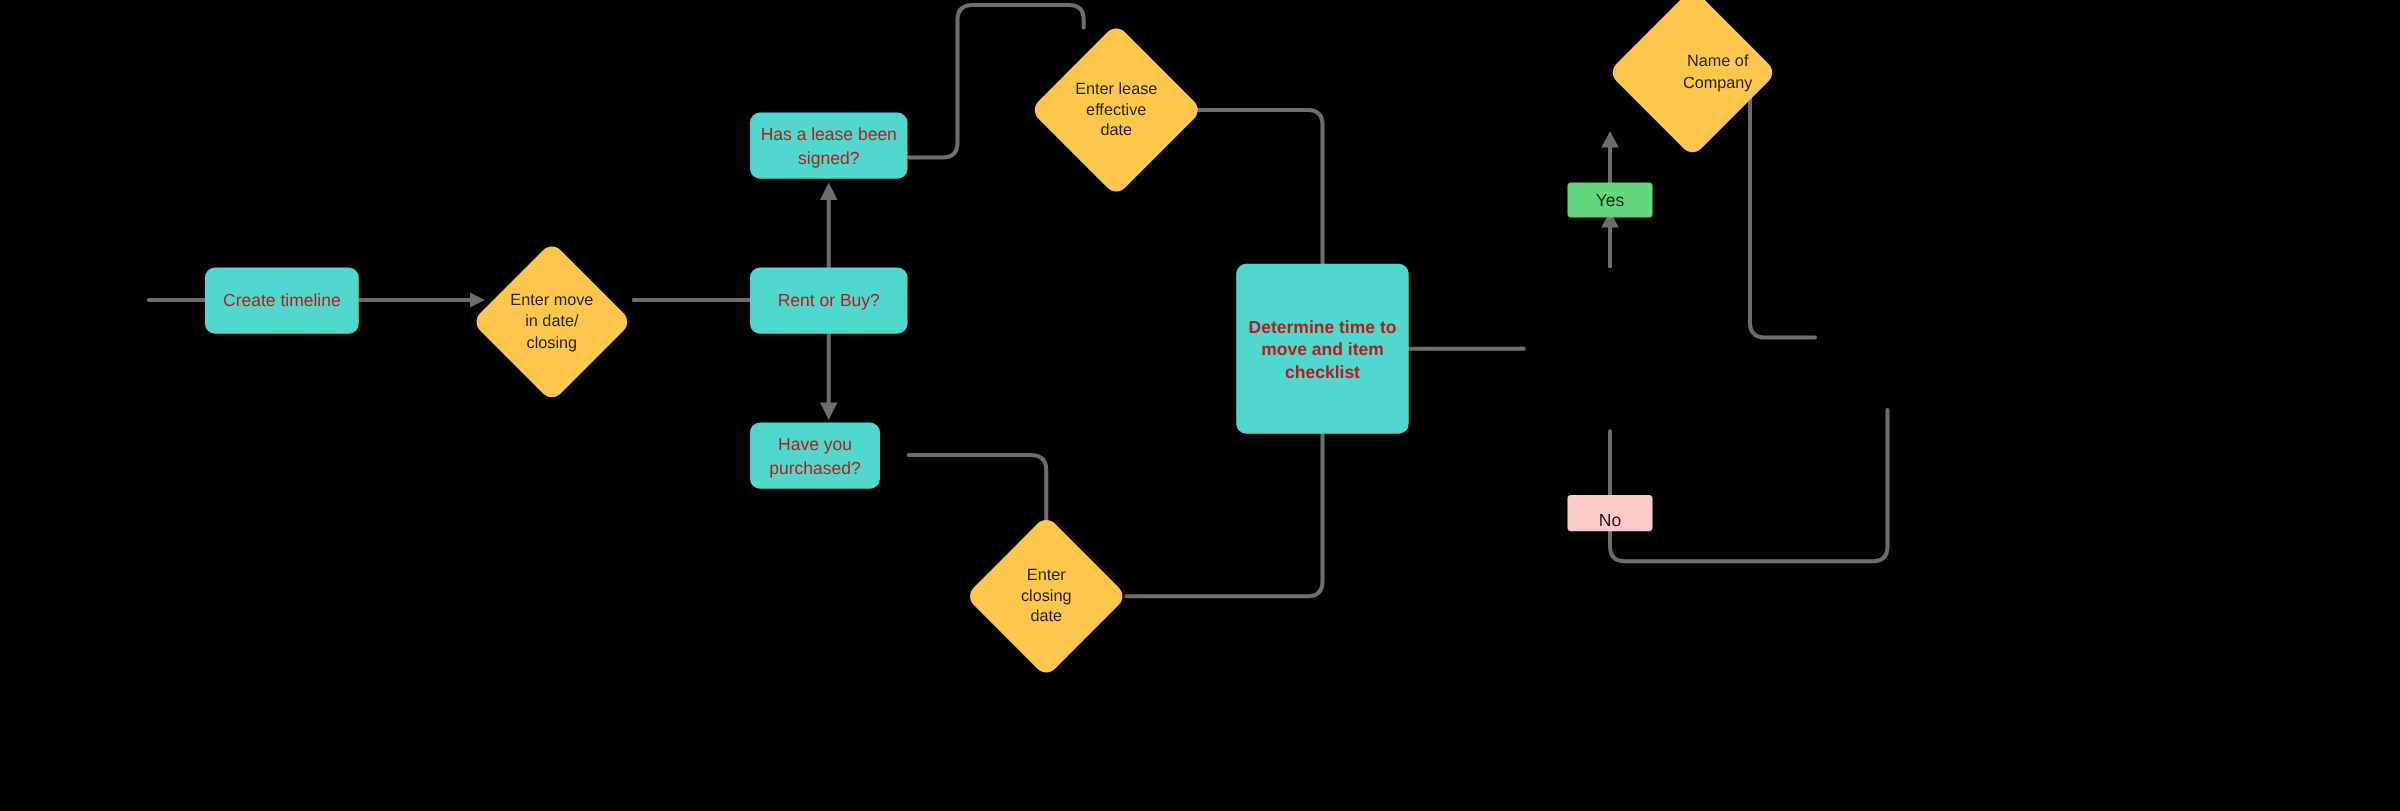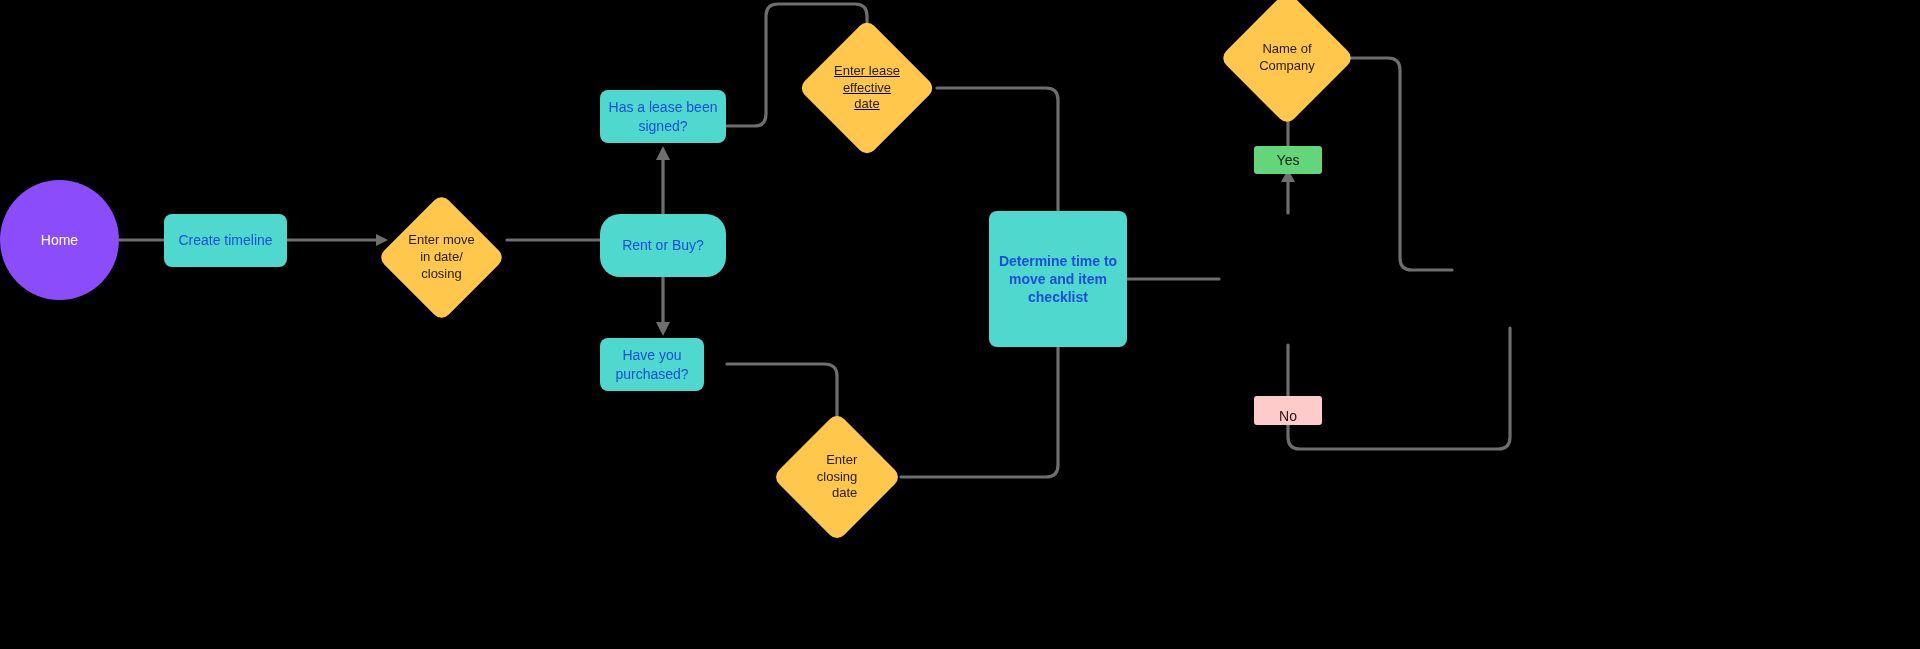--- a/index.html
+++ b/index.html
@@ -4,21 +4,21 @@
 <style>
   html,body{margin:0;padding:0;background:#000;}
   body{font-family:"Liberation Sans", sans-serif;}
   #canvas{position:relative;width:1920px;height:649px;background:#000000;overflow:hidden;}
   .node{position:absolute;display:flex;align-items:center;justify-content:center;text-align:center;box-sizing:border-box;}
   .lbl{position:relative;z-index:2;line-height:1.3;}
 
   
   .circle{border-radius:50%;background:#8b4dfb;color:#ffffff;font-size:14px;}
   
-  .box{background:#4fd8cd;color:#1d4ed8;font-size:14px;border-radius:8px;}
+  .box{background:#4fd8cd;color:#b91c1c;font-size:14px;border-radius:8px;}
   
   .diamond{background:transparent;}
   .diamond .dshape{position:absolute;left:0;top:0;width:100%;height:100%;background:#ffc84d;
     transform:rotate(45deg);border-radius:10px;z-index:1;}
   .diamond .lbl{color:#231d08;font-size:13px;}
   
   .yesbox{background:#63d57b;color:#102415;font-size:14px;border-radius:3px;}
   .nobox{background:#fdccca;color:#2b1212;font-size:14px;border-radius:3px;}
 
   svg.edges{position:absolute;left:0;top:0;width:1920px;height:649px;z-index:0;pointer-events:none;}
@@ -61,67 +61,64 @@
     <path class="edge" d="M1288,146 L1288,116"></path>
     <polygon class="arrowhead" points="1281,118 1288,105 1295,118"></polygon>
 
     <path class="edge" d="M1350,58 L1388,58 Q1400,58 1400,70 L1400,258 Q1400,270 1412,270 L1452,270"></path>
 
     <path class="edge" d="M1288,345 L1288,396"></path>
 
     <path class="edge" d="M1288,425 L1288,437 Q1288,449 1300,449 L1498,449 Q1510,449 1510,437 L1510,328"></path>
   </svg>
 
-  <div class="node circle" style="left:0px;top:180px;width:119px;height:120px;">
-    <span class="lbl">Home</span>
-  </div>
 
   <div class="node box" style="left:164px;top:214px;width:123px;height:53px;">
     <span class="lbl">Create timeline</span>
   </div>
 
   <div class="node diamond" style="left:396px;top:212px;width:91px;height:91px;justify-content:center;">
     <span class="dshape"></span>
     <span class="lbl">Enter move<br>in date/<br>closing</span>
   </div>
 
-  <div class="node box" style="left:600px;top:214px;width:126px;height:63px;border-radius:20px;">
+  <div class="node box" style="left:600px;top:214px;width:126px;height:53px;">
     <span class="lbl">Rent or Buy?</span>
   </div>
 
   <div class="node box" style="left:600px;top:90px;width:126px;height:53px;">
     <span class="lbl">Has a lease been<br>signed?</span>
   </div>
 
-  <div class="node diamond" style="left:818px;top:39px;width:98px;height:98px;text-decoration:underline;">
+  <div class="node diamond" style="left:844px;top:39px;width:98px;height:98px;">
     <span class="dshape"></span>
     <span class="lbl">Enter lease<br>effective<br>date</span>
   </div>
 
   <div class="node box" style="left:600px;top:338px;width:104px;height:53px;">
     <span class="lbl">Have you purchased?</span>
   </div>
 
-  <div class="node diamond" style="left:791px;top:431px;width:92px;height:92px;text-align:right;">
+  <div class="node diamond" style="left:791px;top:431px;width:92px;height:92px;">
     <span class="dshape"></span>
     <span class="lbl">Enter<br>closing<br>date</span>
   </div>
 
   <div class="node box" style="left:989px;top:211px;width:138px;height:136px;font-weight:bold;">
     <span class="lbl">Determine time to<br>move and item<br>checklist</span>
   </div>
 
 
   <div class="node yesbox" style="left:1254px;top:146px;width:68px;height:28px;">
     <span class="lbl">Yes</span>
   </div>
 
   <div class="node nobox" style="left:1254px;top:396px;width:68px;height:29px;align-items:flex-end;">
     <span class="lbl">No</span>
   </div>
 
-  <div class="node diamond" style="left:1239px;top:10px;width:96px;height:96px;">
+  <div class="node diamond" style="left:1306px;top:10px;width:96px;height:96px;justify-content:flex-end;">
     <span class="dshape"></span>
     <span class="lbl">Name of<br>Company</span>
   </div>
 
 
 </div>
 
 </body></html>

